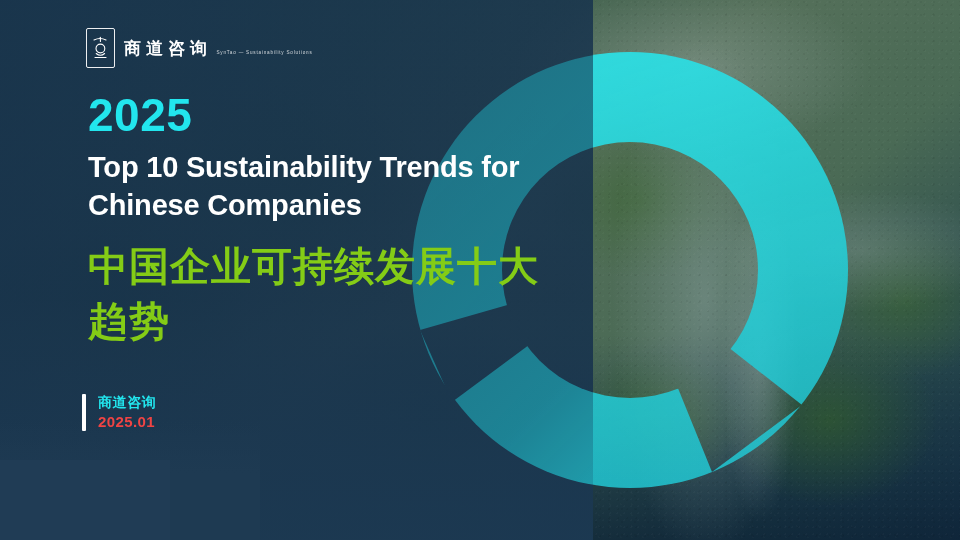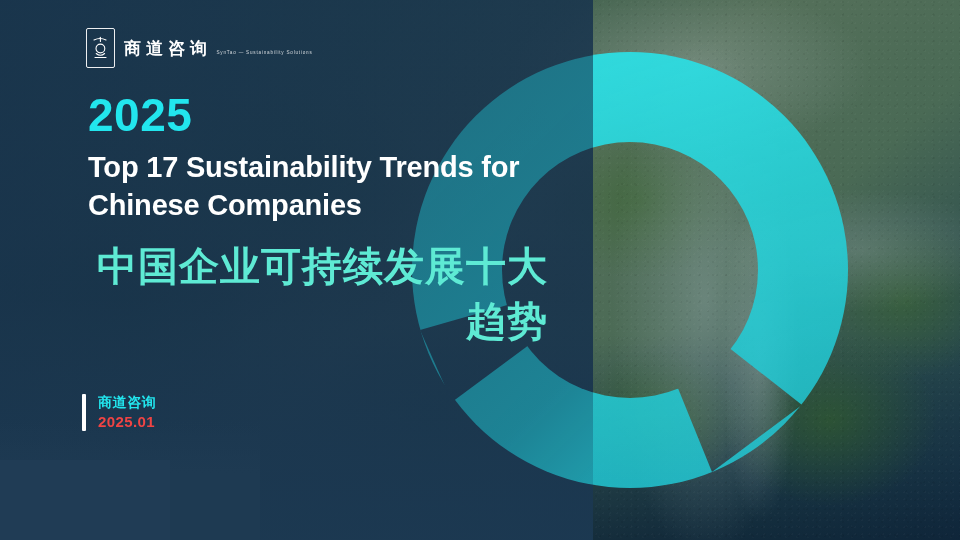--- a/index.html
+++ b/index.html
@@ -152,28 +152,27 @@
   .title-en {
     color: #ffffff;
     font-size: 29px;
     font-weight: 700;
     line-height: 1.32;
     letter-spacing: -0.2px;
     margin: 0 0 14px 0;
     max-width: 500px;
   }
   .title-cn {
-    color: #5eead4;
+    color: #84cc16;
     font-size: 40px;
     font-weight: 700;
     line-height: 1.38;
     letter-spacing: 1px;
     margin: 0;
     max-width: 460px;
-    text-align: right;
   }
 
   
   .footer {
     position: absolute;
     left: 82px;
     top: 394px;
     display: flex;
     align-items: stretch;
     gap: 12px;
@@ -261,21 +260,21 @@
       </svg>
     </span>
     <span class="logo-text">
       <span class="logo-cn">商道咨询</span>
       <span class="logo-en">SynTao — Sustainability Solutions</span>
     </span>
   </div>
 
   <div class="headline">
     <div class="year">2025</div>
-    <div class="title-en">Top 17 Sustainability Trends for Chinese Companies</div>
+    <div class="title-en">Top 10 Sustainability Trends for Chinese Companies</div>
     <div class="title-cn">中国企业可持续发展十大趋势</div>
   </div>
 
   <div class="footer">
     <div class="footer-bar"></div>
     <div class="footer-text">
       <div class="footer-org">商道咨询</div>
       <div class="footer-date">2025.01</div>
     </div>
   </div>

